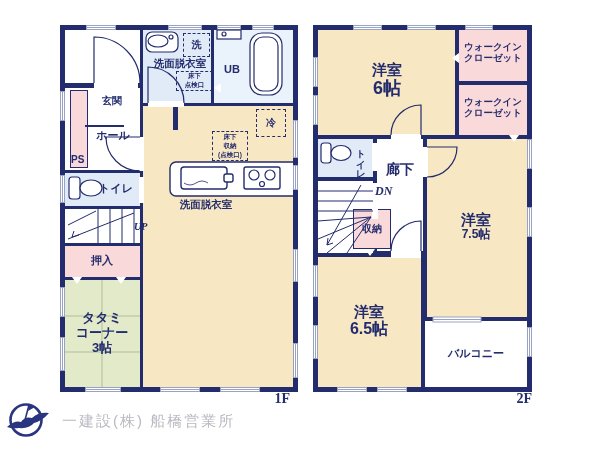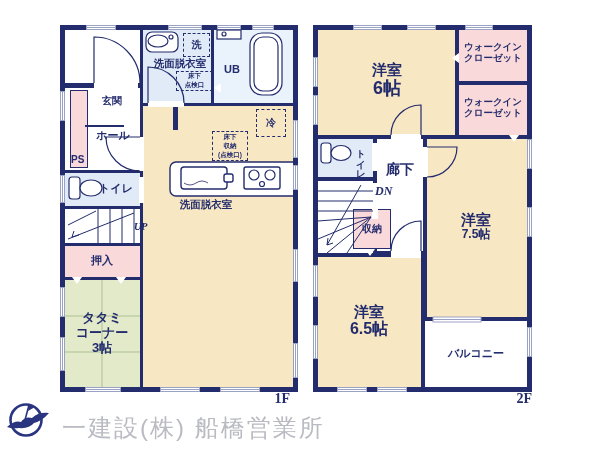--- a/index.html
+++ b/index.html
@@ -18,21 +18,21 @@
   .win.h{height:5px;}
   .win.h::after{content:"";position:absolute;left:0;right:0;top:1px;border-top:1px solid #9aa2c4;}
   .win.v{width:5px;}
   .win.v::after{content:"";position:absolute;top:0;bottom:0;left:1px;border-left:1px solid #9aa2c4;}
   .tri-d{position:absolute;width:0;height:0;border-left:5px solid transparent;
          border-right:5px solid transparent;border-top:7px solid #fff;}
   .tri-l{position:absolute;width:0;height:0;border-top:5px solid transparent;
          border-bottom:5px solid transparent;border-right:7px solid #fff;}
   .flabel{position:absolute;color:#232c6d;font-family:"Liberation Serif",serif;
           font-weight:bold;font-size:14px;transform:translateX(-100%);}
-  #footer-text{position:absolute;left:62px;top:412px;font-size:24px;color:#b9bac2;
+  #footer-text{position:absolute;left:62px;top:412px;font-size:15px;color:#b9bac2;
                letter-spacing:2px;font-weight:500;}
   .vtext{writing-mode:vertical-rl;}
 </style>
 </head>
 <body>
 
 <div id="canvas">
 
   <div class="floor" id="f1" style="left:60px;top:25px;width:238px;height:367px;">
 

